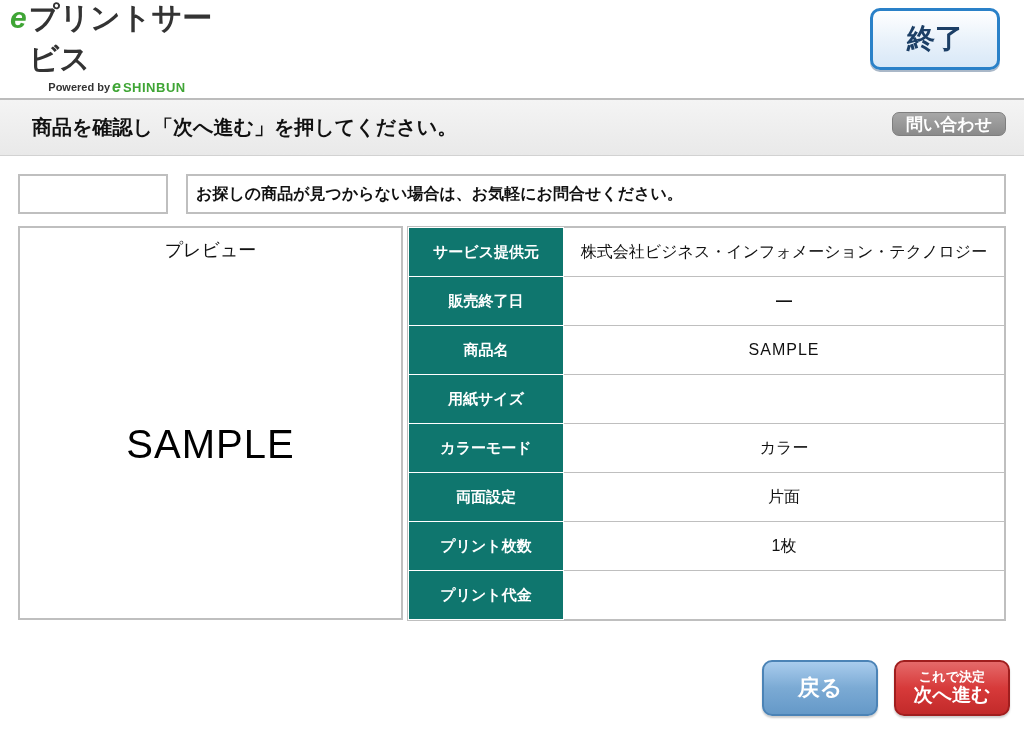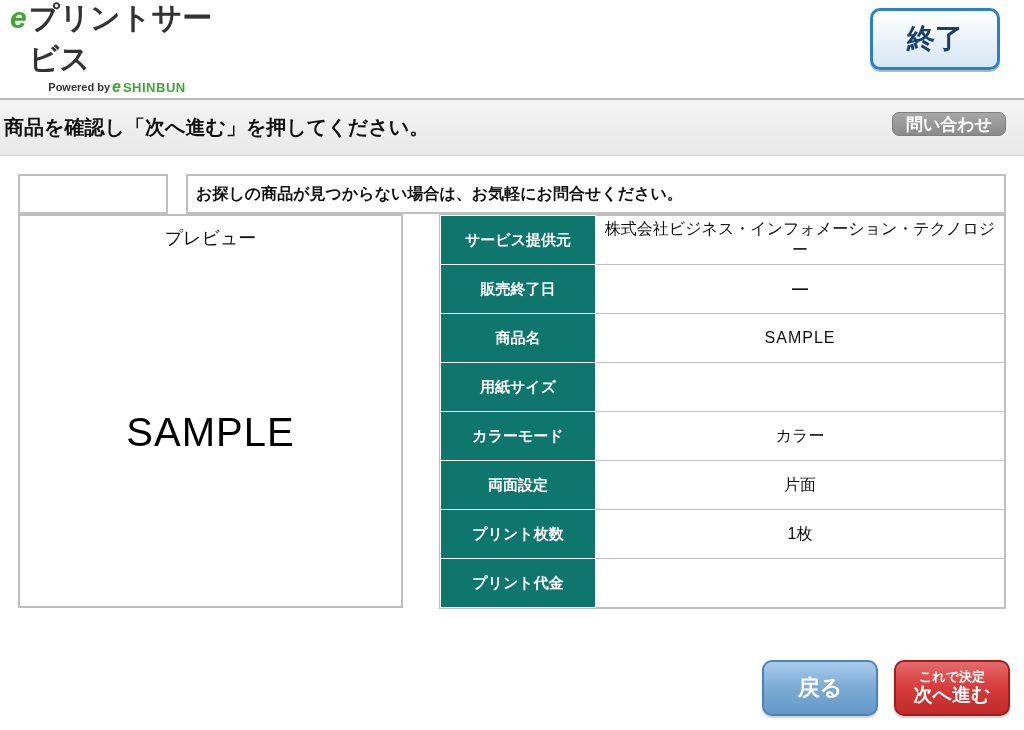--- a/index.html
+++ b/index.html
@@ -83,21 +83,21 @@
     }
 
     
     .instruction-bar {
       position: relative;
       height: 56px;
       background: linear-gradient(#f4f4f4, #e9e9e9);
       border-bottom: 1px solid #d2d2d2;
       display: flex;
       align-items: center;
-      padding-left: 4px;
+      padding-left: 32px;
       font-family: Liberation Serif, serif;
     }
     .instruction-text {
       font-size: 20px;
       font-weight: bold;
       color: #111;
     }
     .inquiry-button {
       position: absolute;
       right: 18px;
@@ -118,20 +118,21 @@
 
     
     .content {
       padding: 18px 18px 0 18px;
       position: relative;
     }
 
     .notice-row {
       display: flex;
       gap: 18px;
+      margin-bottom: 12px;
     }
     .small-box {
       width: 150px;
       height: 40px;
       border: 2px solid #bfbfbf;
       background: #fff;
     }
     .notice-box {
       flex: 1;
       height: 40px;
@@ -140,21 +141,21 @@
       display: flex;
       align-items: center;
       padding-left: 8px;
       font-size: 16px;
       font-weight: bold;
       color: #111;
     }
 
     .main-row {
       display: flex;
-      gap: 36px;
+      gap: 4px;
       justify-content: center;
     }
 
     
     .preview-panel {
       width: 385px;
       border: 2px solid #bfbfbf;
       background: #fff;
       height: 394px;
       display: flex;

